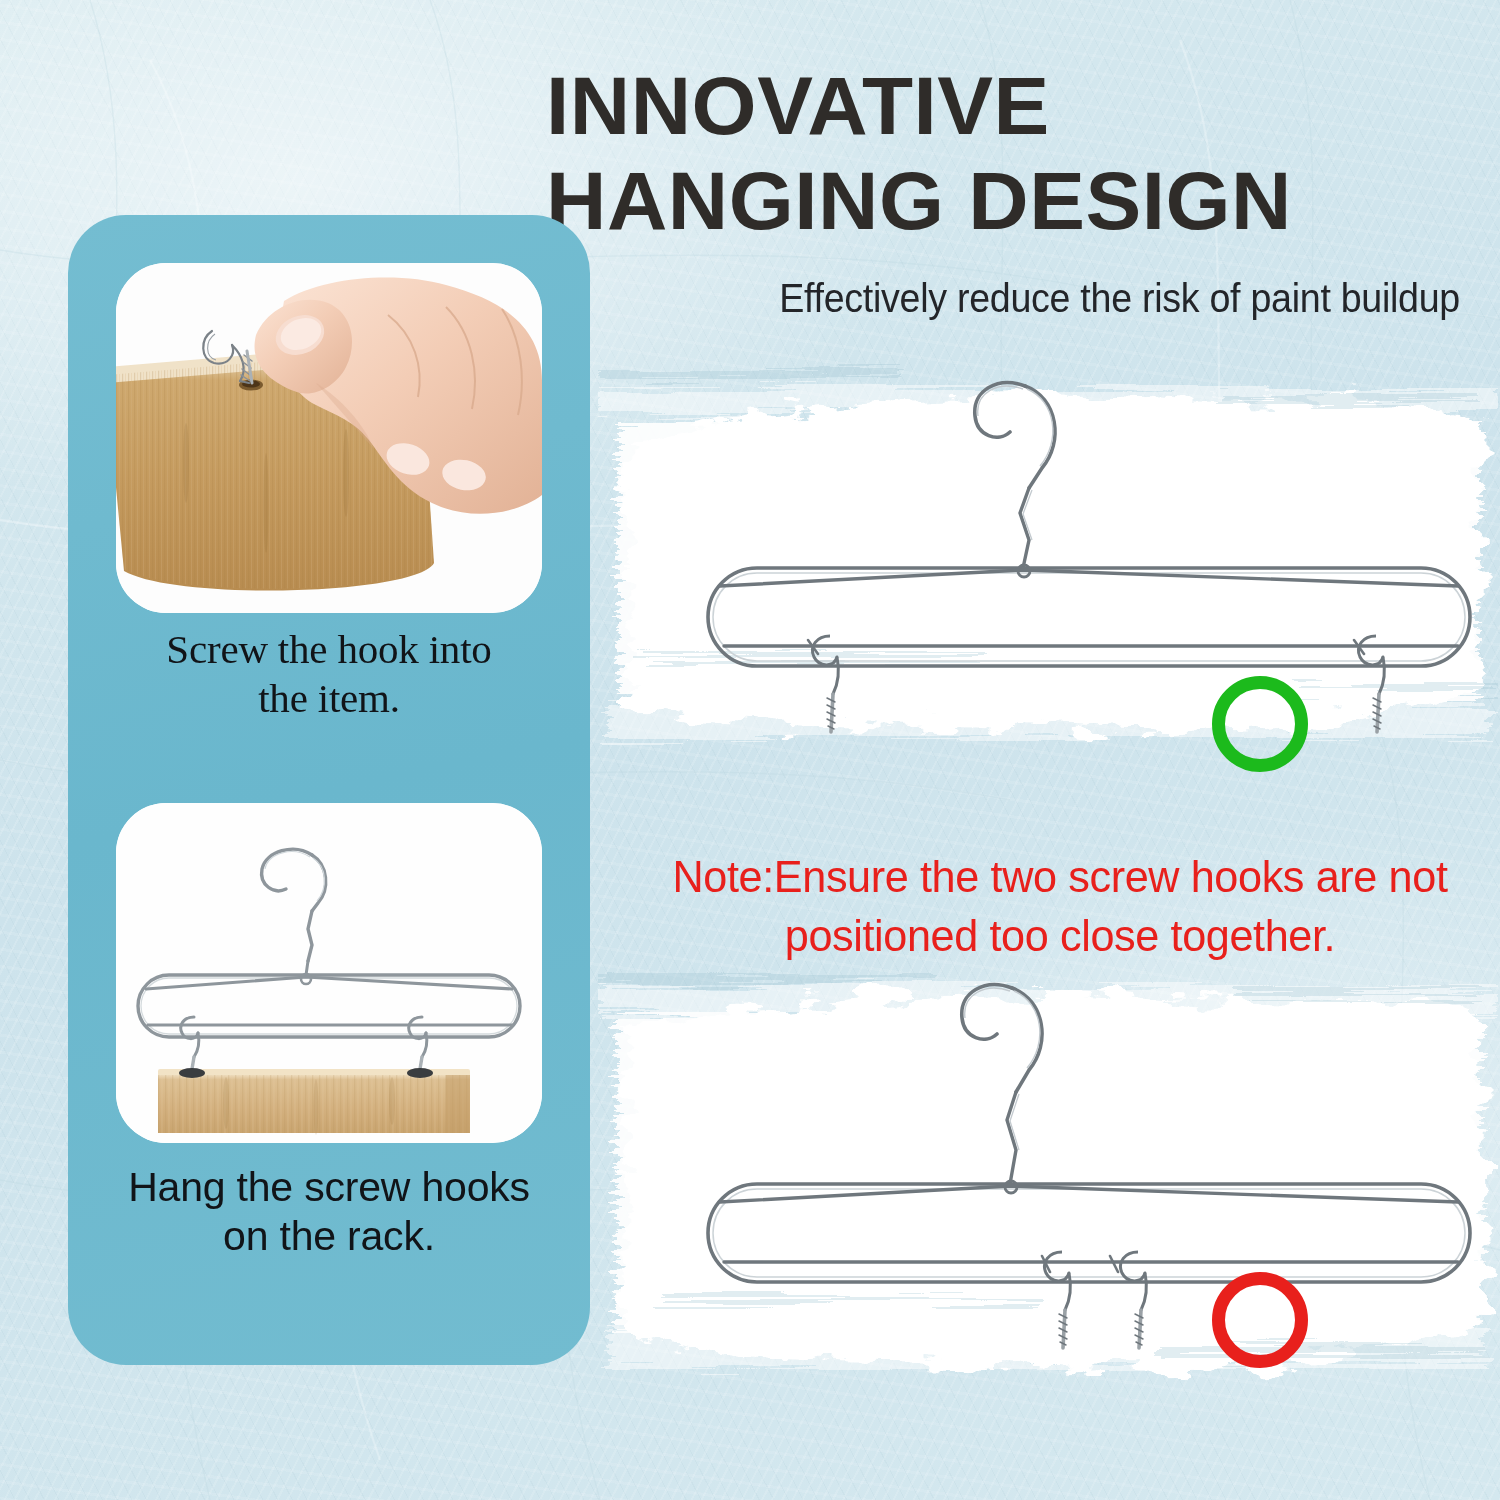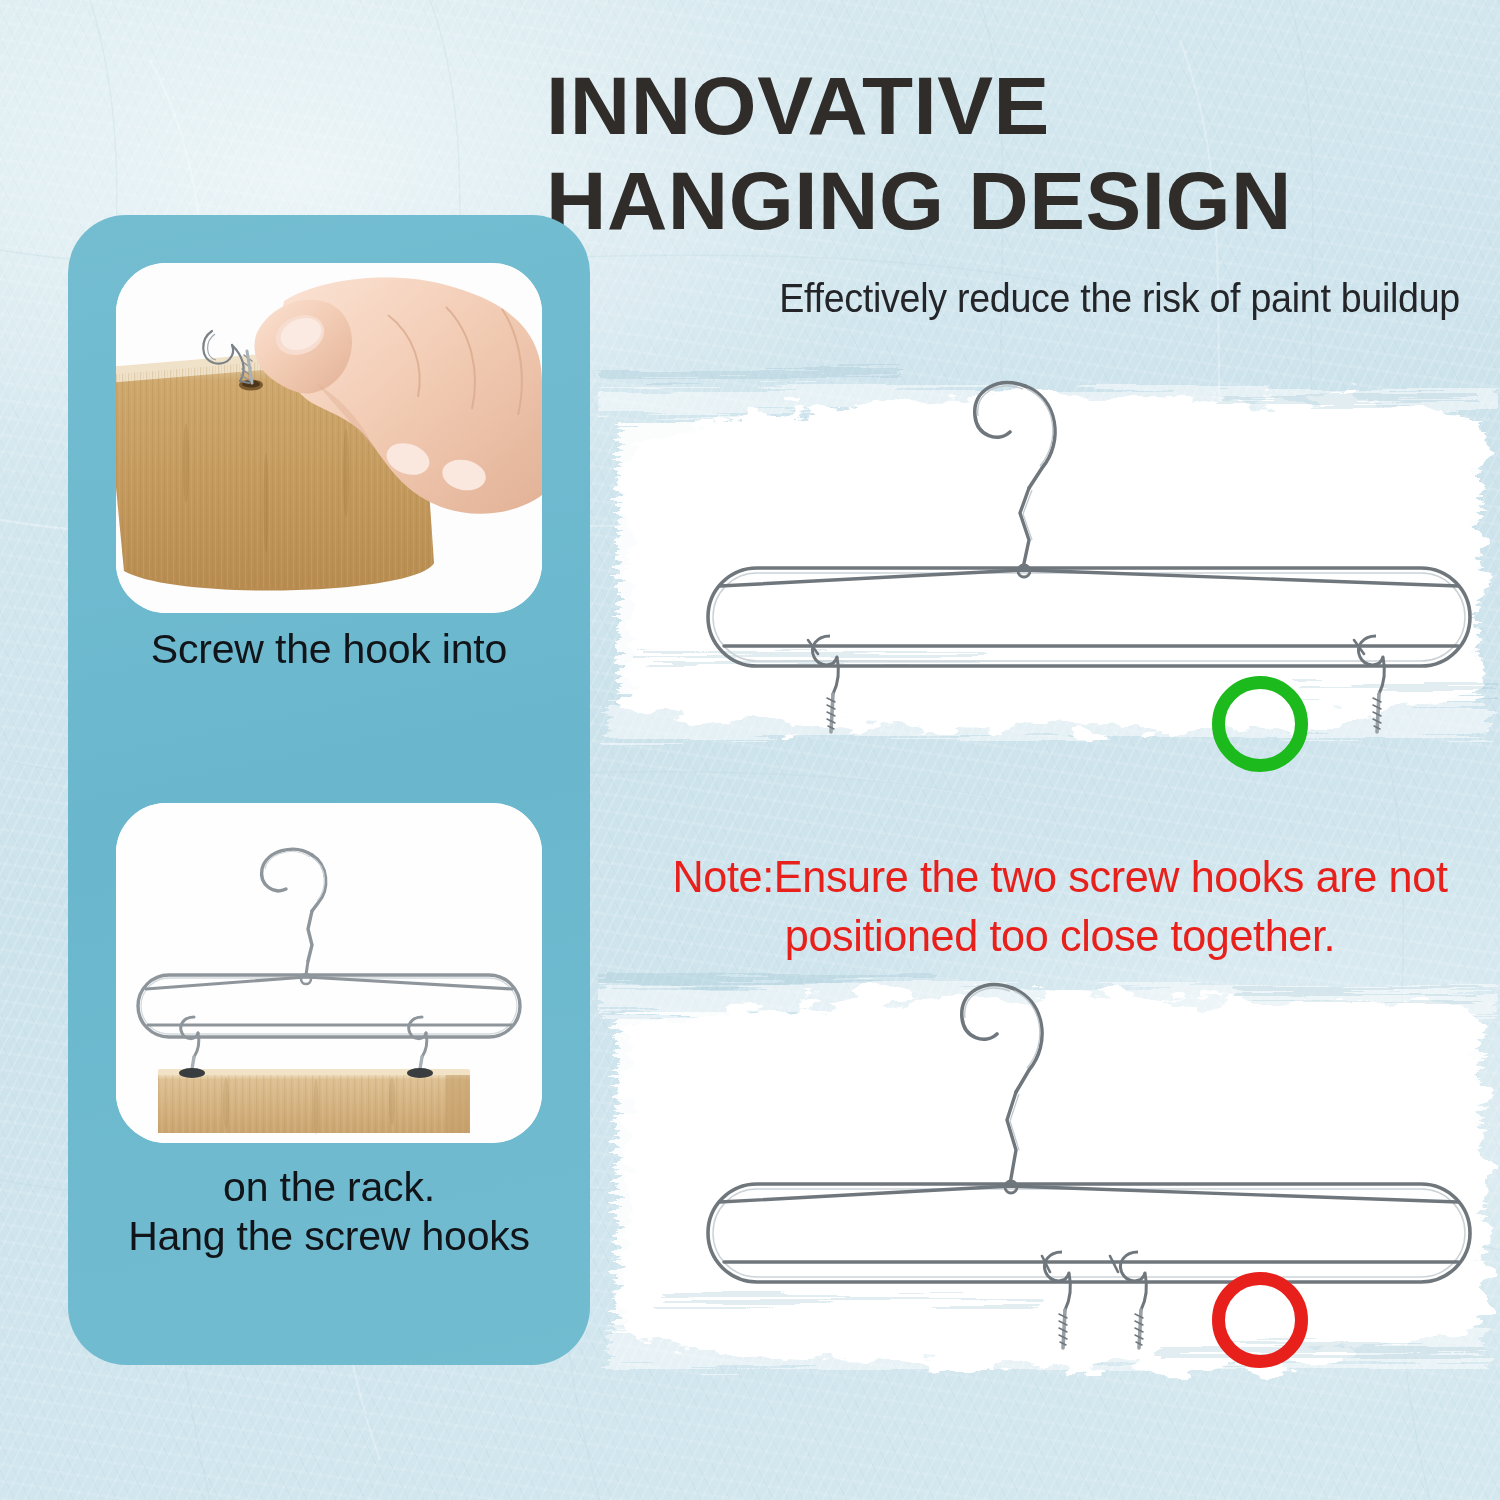--- a/index.html
+++ b/index.html
@@ -34,21 +34,21 @@
     background:#ffffff; border-radius:50px; overflow:hidden;
   }
   #photo-card-1{ top:48px; height:350px; }
   #photo-card-2{ top:588px; height:340px; }
 
   .caption{
     position:absolute; left:0; width:100%;
     text-align:center; color:#111418;
     font-size:41px; line-height:1.20; letter-spacing:-.2px;
   }
-  #caption-1{ top:410px; }
+  #caption-1{ top:410px;font-family:Liberation Serif, serif; }
   #caption-2{ top:948px; }
 
   
   #heading-block{
     position:absolute; right:36px; top:58px; width:900px; text-align:left;
   }
   .heading-line{
     font-size:82px; font-weight:bold; color:#2f2c29;
     line-height:1.16; letter-spacing:.5px;
     font-family:"Liberation Sans", sans-serif;
@@ -255,20 +255,21 @@
         <ellipse cx="348" cy="212" rx="22" ry="15" transform="rotate(12 348 212)" fill="#fae7de"></ellipse>
         <g opacity=".35" fill="#d9aa8d">
           <path d="M200,120 C226,136 248,162 258,186"></path>
         </g>
       </g>
     </svg>
   </div>
 
   <div class="caption" id="caption-1">
     <div>Screw the hook into</div>
+    <div>the item.</div>
   </div>
 
   <div class="photo-card" id="photo-card-2">
     <svg viewBox="0 0 426 340" width="426" height="340">
       <rect width="426" height="340" fill="#fefefe"></rect>
       <defs>
         <linearGradient id="wood2" x1="0" y1="0" x2="0" y2="1">
           <stop offset="0" stop-color="#eedcbd"></stop>
           <stop offset=".08" stop-color="#ddc093"></stop>
           <stop offset=".6" stop-color="#d3b07e"></stop>
@@ -339,22 +340,22 @@
           <ellipse cx="276" cy="298" rx="3" ry="24"></ellipse>
         </g>
       </g>
 
       <ellipse cx="76" cy="270" rx="13" ry="5" fill="#3a3d40"></ellipse>
       <ellipse cx="304" cy="270" rx="13" ry="5" fill="#3a3d40"></ellipse>
     </svg>
   </div>
 
   <div class="caption" id="caption-2">
+    <div>Hang the screw hooks</div>
     <div>on the rack.</div>
-    <div>Hang the screw hooks</div>
   </div>
 </div>
 
 <svg class="hanger-svg" id="hanger-good" viewBox="0 0 800 390">
   <defs>
     <g id="screwhook-r">
       <path d="M0,0 C-13,0 -21,10 -16,21 C-11,31 4,32 7,21" fill="none" stroke="#6f777d" stroke-width="3"></path>
       <path d="M7,21 C10,36 8,48 3,58" fill="none" stroke="#6f777d" stroke-width="3" stroke-linecap="round"></path>
       <path d="M3,58 L1,96" stroke="#9aa1a6" stroke-width="3.6" fill="none" stroke-linecap="round"></path>
       <g stroke="#6f777d" stroke-width="1.5" fill="none" stroke-linecap="round">

